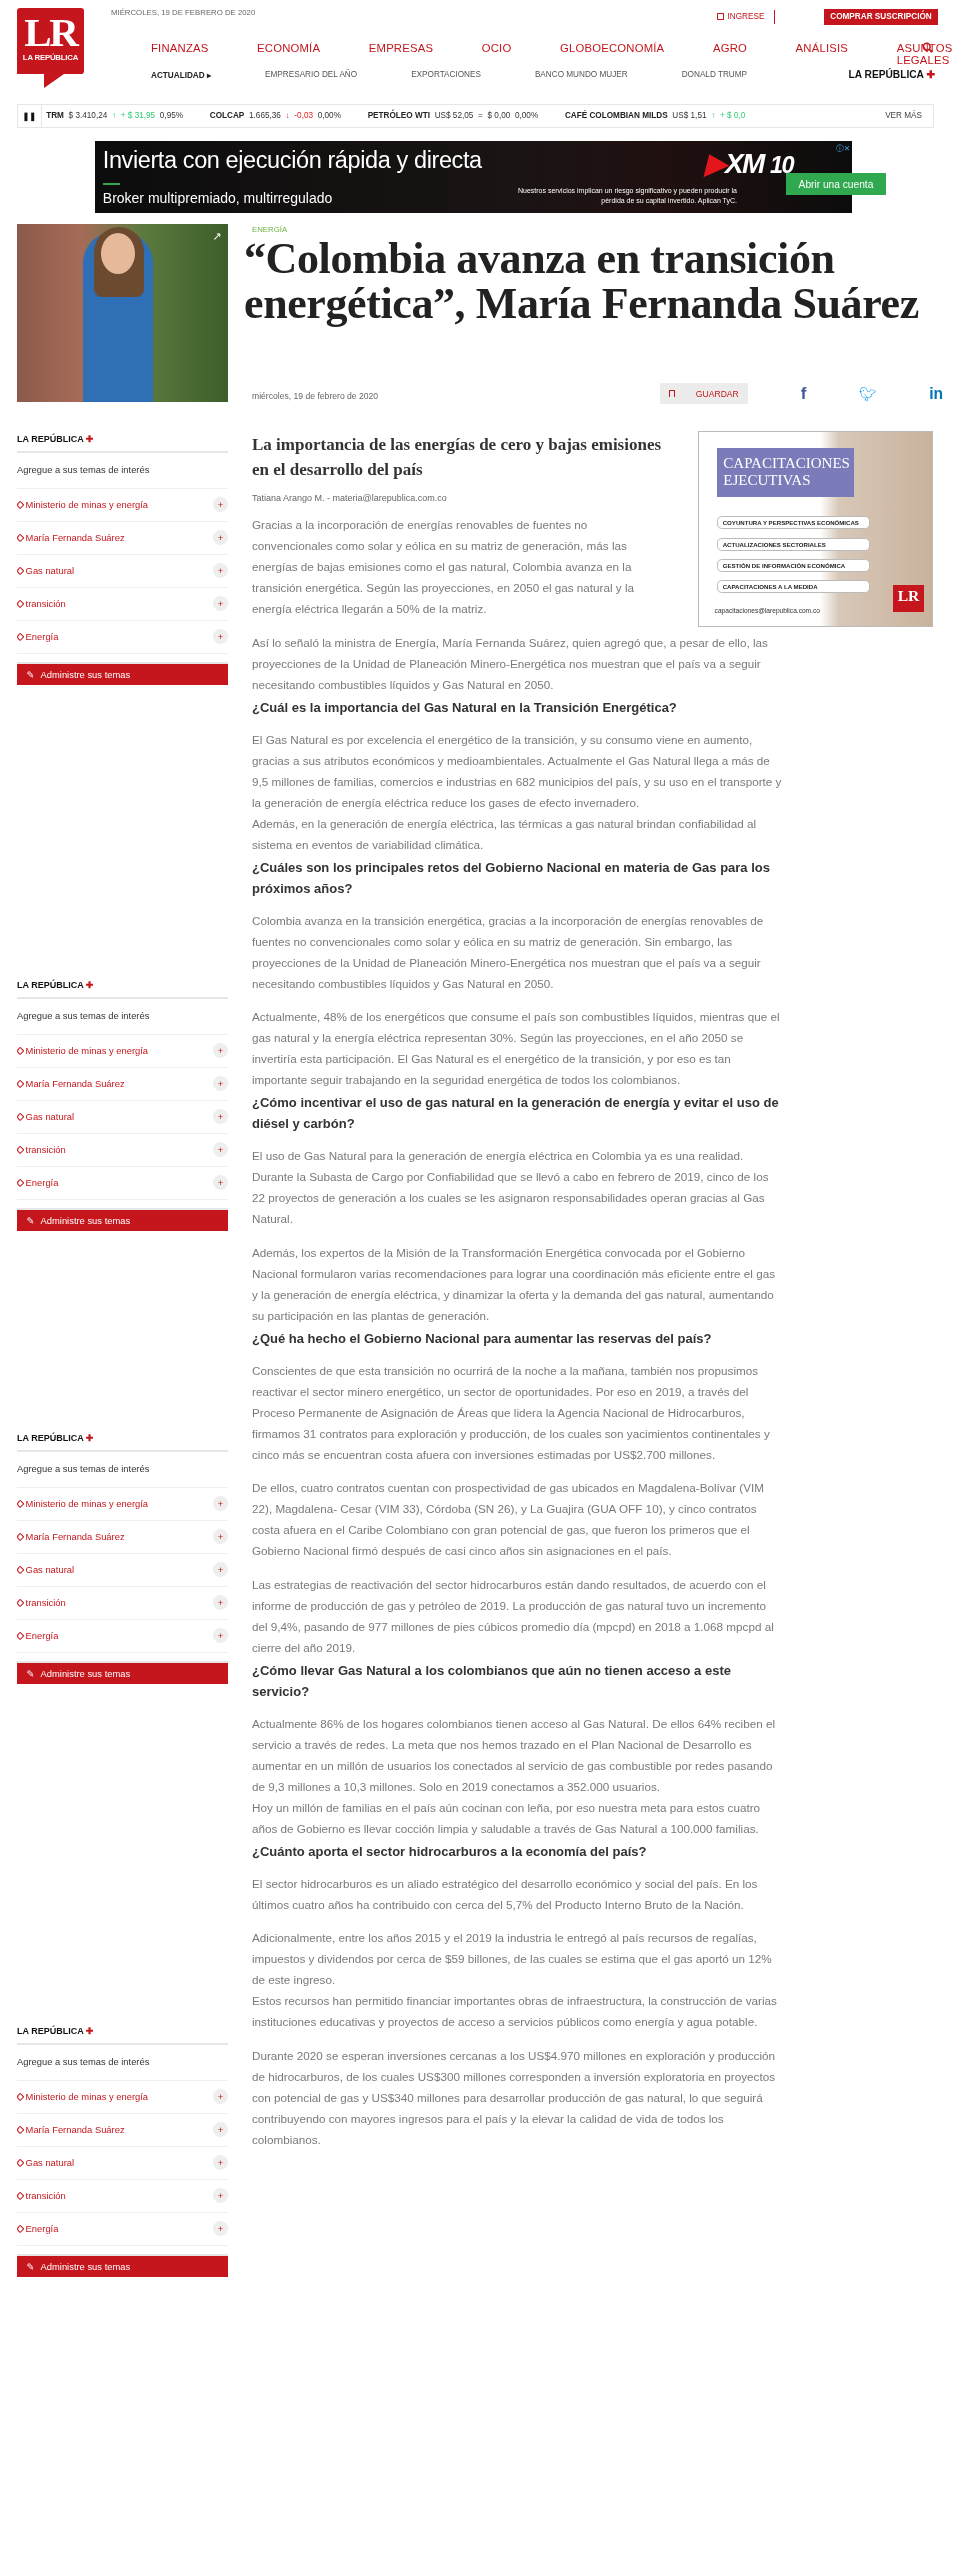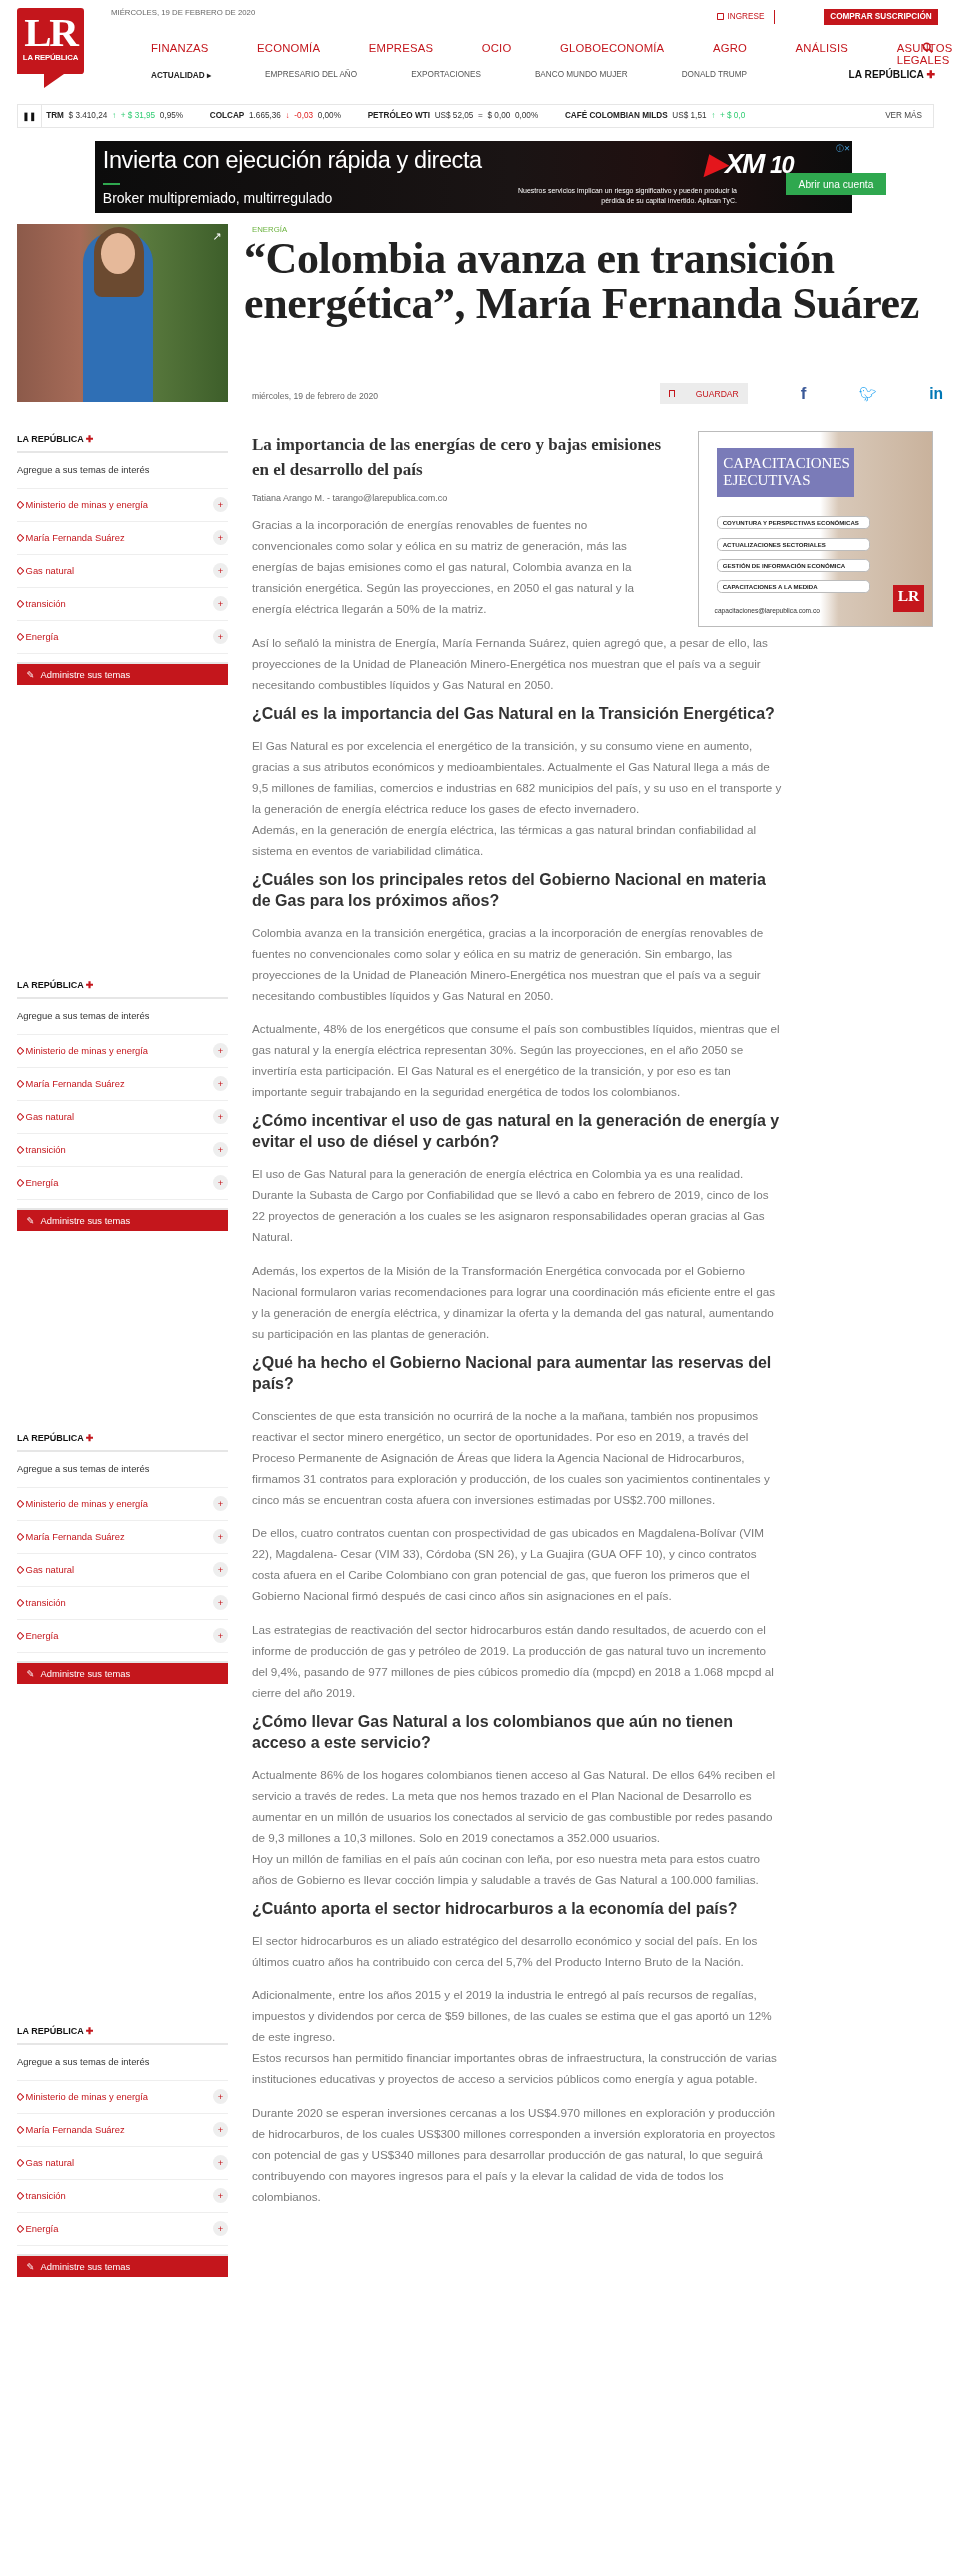--- a/index.html
+++ b/index.html
@@ -71,21 +71,21 @@
   .tag-ico { width: 6.3px; height: 6.3px; border: 0.8px solid #c4161c; transform: rotate(45deg); border-radius: 0.8px 0.8px 0.8px 3.1px; display: inline-block; margin-right: 2.3px; }
   .widget .add { width: 15px; height: 15px; border-radius: 50%; background: #eee; color: #c4161c; font-size: 9.4px; display: flex; align-items: center; justify-content: center; }
   .widget .manage { margin-top: 7.8px; background: #c4161c; color: #fff; font-size: 9.4px; height: 23.5px; display: flex; align-items: center; padding-left: 9.4px; gap: 6.3px; border-top: 2.3px solid #e6e6e6; }
 
   
   .body { position: absolute; left: 252px; top: 432px; width: 532px; }
   .subtitle { font-family: "Liberation Serif", serif; font-size: 17px; line-height: 25px; color: #333; width: 422px; }
   .byline { font-size: 9px; color: #666; margin-top: 11px; }
   .para { font-size: 11.7px; line-height: 21px; color: #7a7a7a; margin-top: 12.5px; font-family: "Liberation Sans", sans-serif; }
   .para.first { margin-top: 11px; width: 415px; }
-  .q { font-size: 16px; line-height: 21px; font-weight: bold; color: #333; margin-top: 8px; }
+  .q { font-size: 13px; line-height: 21px; font-weight: bold; color: #333; margin-top: 2px; }
   .q + .para { margin-top: 11px; }
 
   
   .side-ad { position: absolute; left: 698px; top: 431px; width: 235px; height: 196px; border: 0.8px solid #bbb; background: linear-gradient(90deg,#fff 0%,#fff 52%,#d8c8b8 60%,#c9b29c 100%); overflow: hidden; }
   .side-ad .ttl { position: absolute; left: 18px; top: 15.6px; width: 137px; height: 49px; background: #7a7bb8; color: #fff; font-family: "Liberation Serif", serif; font-size: 15px; line-height: 16.4px; padding: 7.8px 6.3px; }
   .side-ad .pill { position: absolute; left: 18px; width: 153px; height: 12.5px; border: 0.8px solid #bbb; border-radius: 4.7px; background: #fff; font-size: 6.1px; font-weight: bold; color: #222; padding-left: 4.7px; display: flex; align-items: center; }
   .side-ad .mail { position: absolute; left: 15.6px; top: 175px; font-size: 6.6px; color: #333; }
   .side-ad .mini-logo { position: absolute; left: 194px; top: 153px; width: 31px; height: 26.6px; background: #c4161c; color: #fff; font-family: "Liberation Serif", serif; font-weight: bold; font-size: 15.6px; text-align: center; line-height: 22px; }
 </style>
 </head>
@@ -378,21 +378,21 @@
   <div class="pill" style="top:84px">COYUNTURA Y PERSPECTIVAS ECONÓMICAS</div>
   <div class="pill" style="top:106px">ACTUALIZACIONES SECTORIALES</div>
   <div class="pill" style="top:127px">GESTIÓN DE INFORMACIÓN ECONÓMICA</div>
   <div class="pill" style="top:148px">CAPACITACIONES A LA MEDIDA</div>
   <div class="mail">capacitaciones@larepublica.com.co</div>
   <div class="mini-logo">LR</div>
 </div>
 
 <article class="body">
   <h2 class="subtitle">La importancia de las energías de cero y bajas emisiones en el desarrollo del país</h2>
-  <div class="byline">Tatiana Arango M. - tarango@larepublica.com.co</div>
+  <div class="byline">Tatiana Arango M. - materia@larepublica.com.co</div>
   <div id="blocks">
       <p class="para first" style="white-space: pre-line;">Gracias a la incorporación de energías renovables de fuentes no convencionales como solar y eólica en su matriz de generación, más las energías de bajas emisiones como el gas natural, Colombia avanza en la transición energética. Según las proyecciones, en 2050 el gas natural y la energía eléctrica llegarán a 50% de la matriz.</p>
       <p class="para" style="white-space: pre-line;">Así lo señaló la ministra de Energía, María Fernanda Suárez, quien agregó que, a pesar de ello, las proyecciones de la Unidad de Planeación Minero-Energética nos muestran que el país va a seguir necesitando combustibles líquidos y Gas Natural en 2050.</p>
       <h3 class="q" style="white-space: pre-line;">¿Cuál es la importancia del Gas Natural en la Transición Energética?</h3>
       <p class="para" style="white-space: pre-line;">El Gas Natural es por excelencia el energético de la transición, y su consumo viene en aumento, gracias a sus atributos económicos y medioambientales. Actualmente el Gas Natural llega a más de 9,5 millones de familias, comercios e industrias en 682 municipios del país, y su uso en el transporte y la generación de energía eléctrica reduce los gases de efecto invernadero.
 Además, en la generación de energía eléctrica, las térmicas a gas natural brindan confiabilidad al sistema en eventos de variabilidad climática.</p>
       <h3 class="q" style="white-space: pre-line;">¿Cuáles son los principales retos del Gobierno Nacional en materia de Gas para los próximos años?</h3>
       <p class="para" style="white-space: pre-line;">Colombia avanza en la transición energética, gracias a la incorporación de energías renovables de fuentes no convencionales como solar y eólica en su matriz de generación. Sin embargo, las proyecciones de la Unidad de Planeación Minero-Energética nos muestran que el país va a seguir necesitando combustibles líquidos y Gas Natural en 2050.</p>
       <p class="para" style="white-space: pre-line;">Actualmente, 48% de los energéticos que consume el país son combustibles líquidos, mientras que el gas natural y la energía eléctrica representan 30%. Según las proyecciones, en el año 2050 se invertiría esta participación. El Gas Natural es el energético de la transición, y por eso es tan importante seguir trabajando en la seguridad energética de todos los colombianos.</p>
       <h3 class="q" style="white-space: pre-line;">¿Cómo incentivar el uso de gas natural en la generación de energía y evitar el uso de diésel y carbón?</h3>

